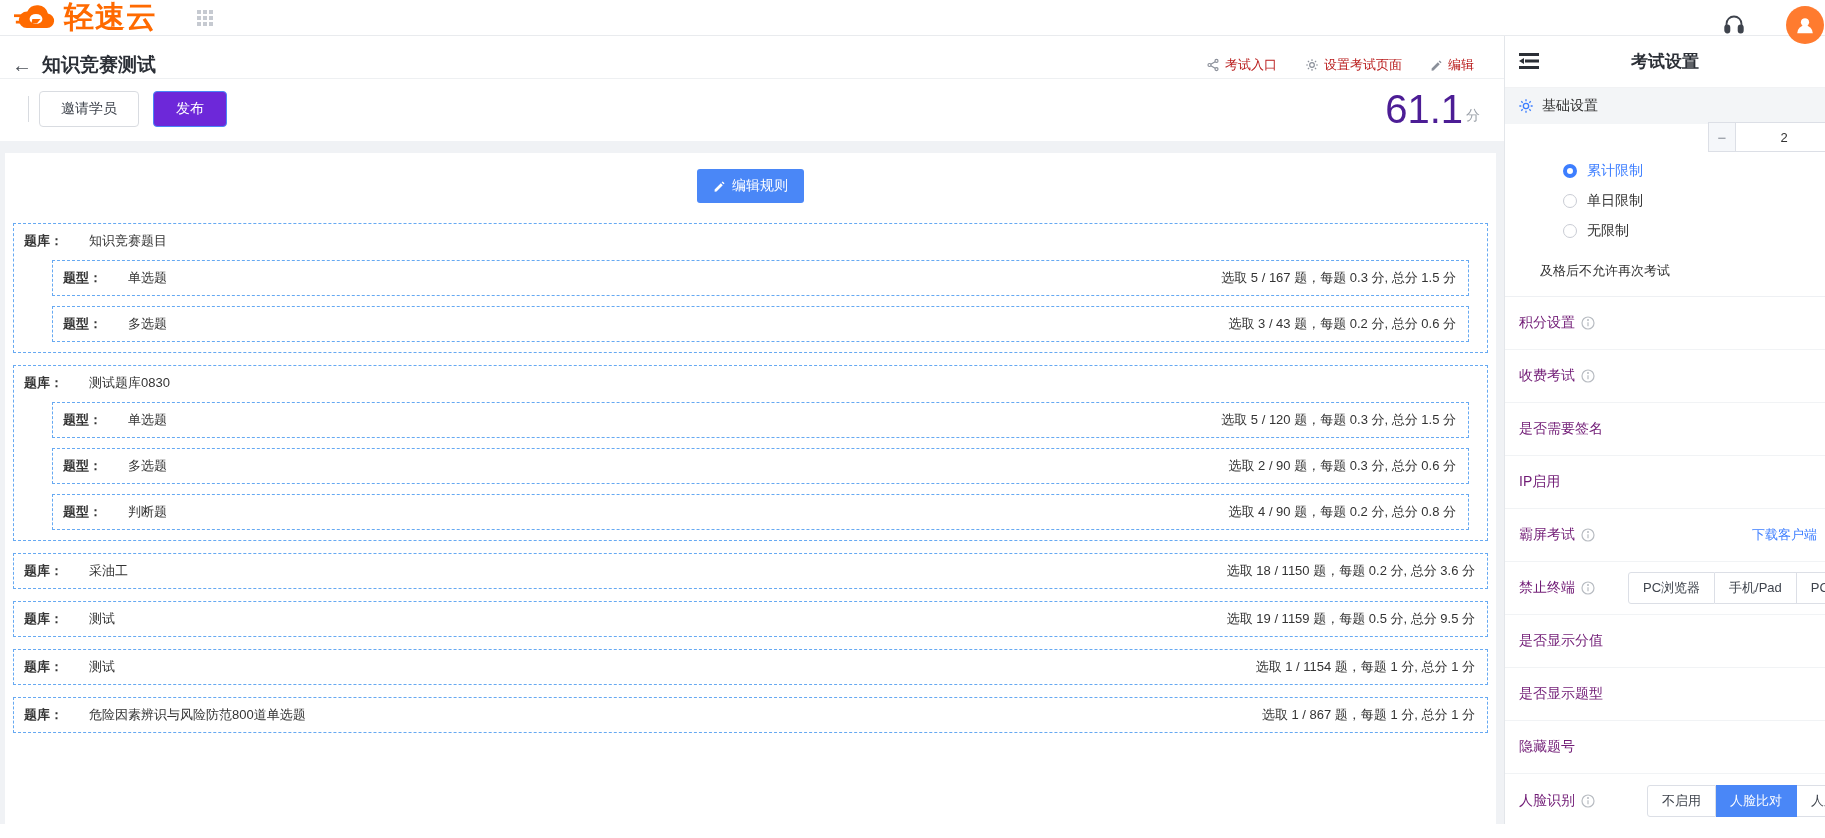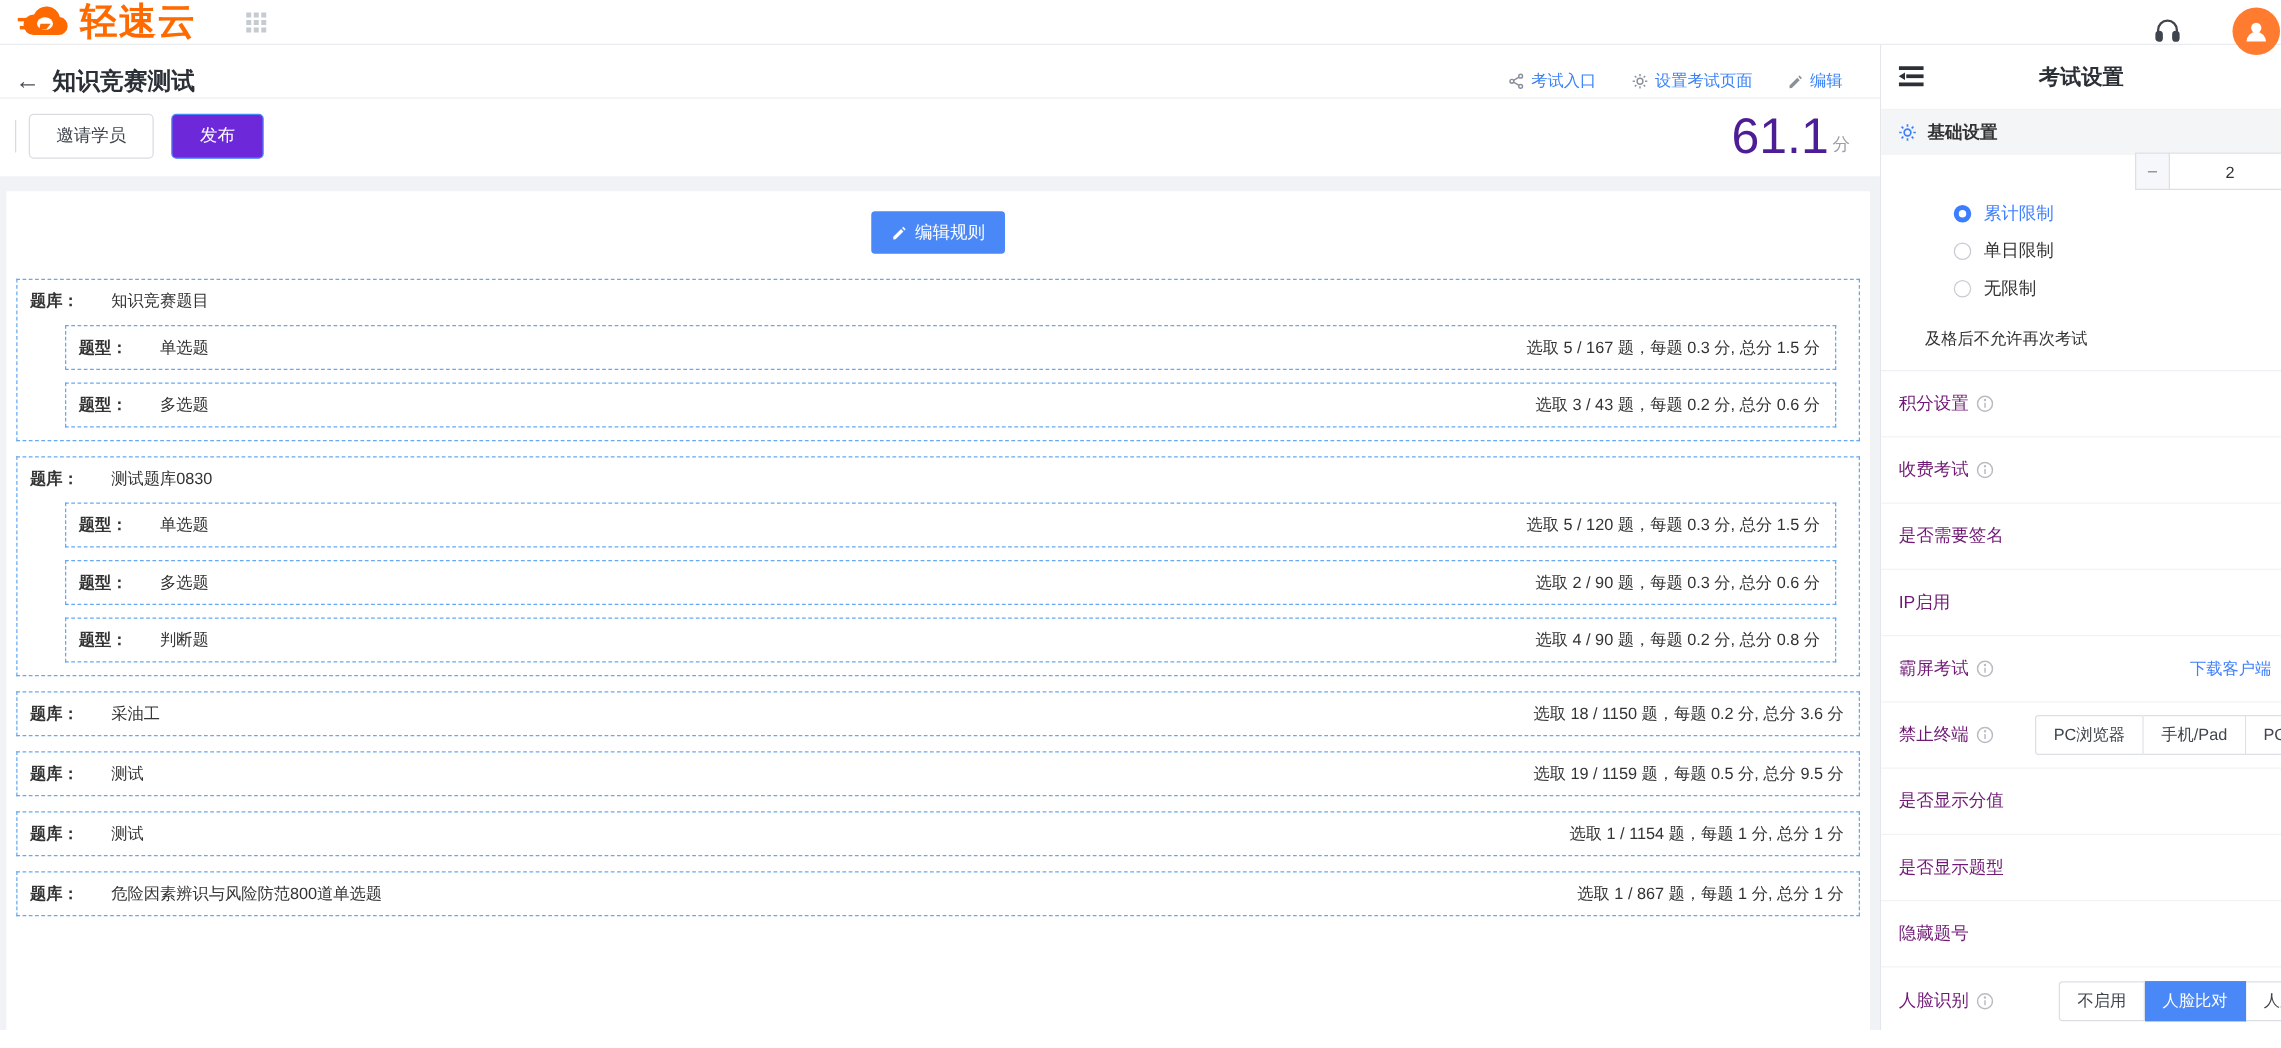--- a/index.html
+++ b/index.html
@@ -20,27 +20,27 @@
   
   .layout { display:flex; height:788px; }
   .main { width:1505px; min-width:1505px; background:#f0f2f5; border-right:1px solid #e3e6ea;
           display:flex; flex-direction:column; }
 
   .page-header { background:#fff; padding:16px 16px 0 12px; }
   .ph-top { display:flex; align-items:center; }
   .back-arrow { font-size:20px; color:#4a4f57; cursor:pointer; line-height:1; }
   .page-title { font-size:19px; font-weight:600; color:#2b2f36; margin-left:10px; }
   .header-links { margin-left:auto; display:flex; align-items:center; gap:28px; padding-right:14px; }
-  .hlink { display:flex; align-items:center; gap:5px; font-size:13px; color:#3b82f6; cursor:pointer; }
+  .hlink { display:flex; align-items:center; gap:5px; font-size:13px; color:#b91c1c; cursor:pointer; }
   .tags { display:flex; gap:14px; margin:18px 0 0 0; padding-bottom:14px; }
   .tag { font-size:13px; padding:5px 10px; border-radius:3px; line-height:1.2; }
   .tag-blue { background:#e9f2ff; color:#3d7eff; }
   .tag-gray { background:#f4f4f5; color:#4a4a4a; }
 
-  .action-bar { background:#fff; border-top:1px solid #eef0f2; padding:12px 14px 14px 12px;
+  .action-bar { background:#fff; border-top:1px solid #eef0f2; padding:12px 14px 14px 28px;
                 display:flex; align-items:flex-end; }
   .vdiv { width:1px; height:26px; background:#d8dbe0; margin-right:10px; align-self:center; }
   .btn { font-size:14px; border-radius:4px; cursor:pointer; display:inline-flex; align-items:center; justify-content:center; }
   .btn-plain { background:#fff; border:1px solid #d9dce1; color:#3f444d; padding:8px 21px; }
   .btn-primary { background:#6d28d9; border:1px solid #4a87f7; color:#fff; padding:8px 22px; margin-left:14px; }
   .score-wrap { margin-left:auto; display:flex; align-items:flex-end; padding-right:10px; }
   .score-num { color:#4c1d95; font-size:40px; line-height:0.9; }
   .score-unit { color:#9aa0a8; font-size:14px; margin-left:3px; margin-bottom:2px; }
 
   .rules-card { margin:12px 8px 0 5px; background:#fff; flex:1; padding-top:16px; }
@@ -54,21 +54,21 @@
               display:flex; align-items:center; padding:0 12px 0 10px; }
   .stats { margin-left:auto; color:#333; white-space:nowrap; }
   .bank-box.single { height:36px; display:flex; align-items:center; padding:0 12px 0 10px; }
 
   
   .sidebar { width:320px; min-width:320px; background:#fff; overflow:visible; }
   .sb-header { height:52px; display:flex; align-items:center; position:relative; border-bottom:1px solid #f1f2f4; }
   .sb-burger { position:absolute; left:14px; top:16px; cursor:pointer; }
   .sb-title { flex:1; text-align:center; font-size:17px; font-weight:bold; color:#2b2f36; }
   .sb-section { height:36px; background:#f3f5f7; display:flex; align-items:center; gap:8px;
-                padding-left:13px; font-size:14px; font-weight:bold; color:#333; }
+                padding-left:13px; font-size:14px; font-weight:normal; color:#333; }
   .limit-block { padding:32px 0 0 58px; }
   .radio-row { display:flex; align-items:center; gap:10px; height:30px; cursor:pointer; }
   .radio { width:14px; height:14px; border-radius:50%; background:#fff; border:1px solid #c9ccd4; }
   .radio.on { border:4px solid #3d7eff; }
   .radio-label { font-size:14px; color:#333; }
   .radio-label.on { color:#3d7eff; }
   .limit-note { font-size:13px; color:#333; margin:16px 0 0 -23px; padding-bottom:16px; }
   .stepper { position:absolute; left:203px; top:-2px; display:flex; }
   .step-btn { width:28px; height:30px; background:#f5f7fa; border:1px solid #dcdfe6; color:#8a8f99;
               display:flex; align-items:center; justify-content:center; font-size:15px; cursor:pointer; }

